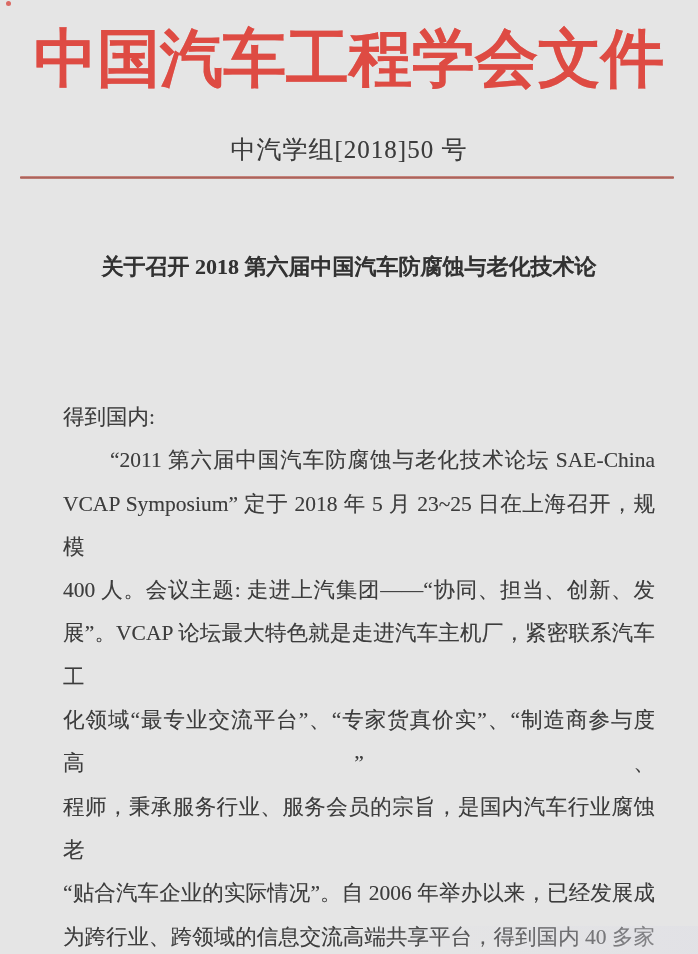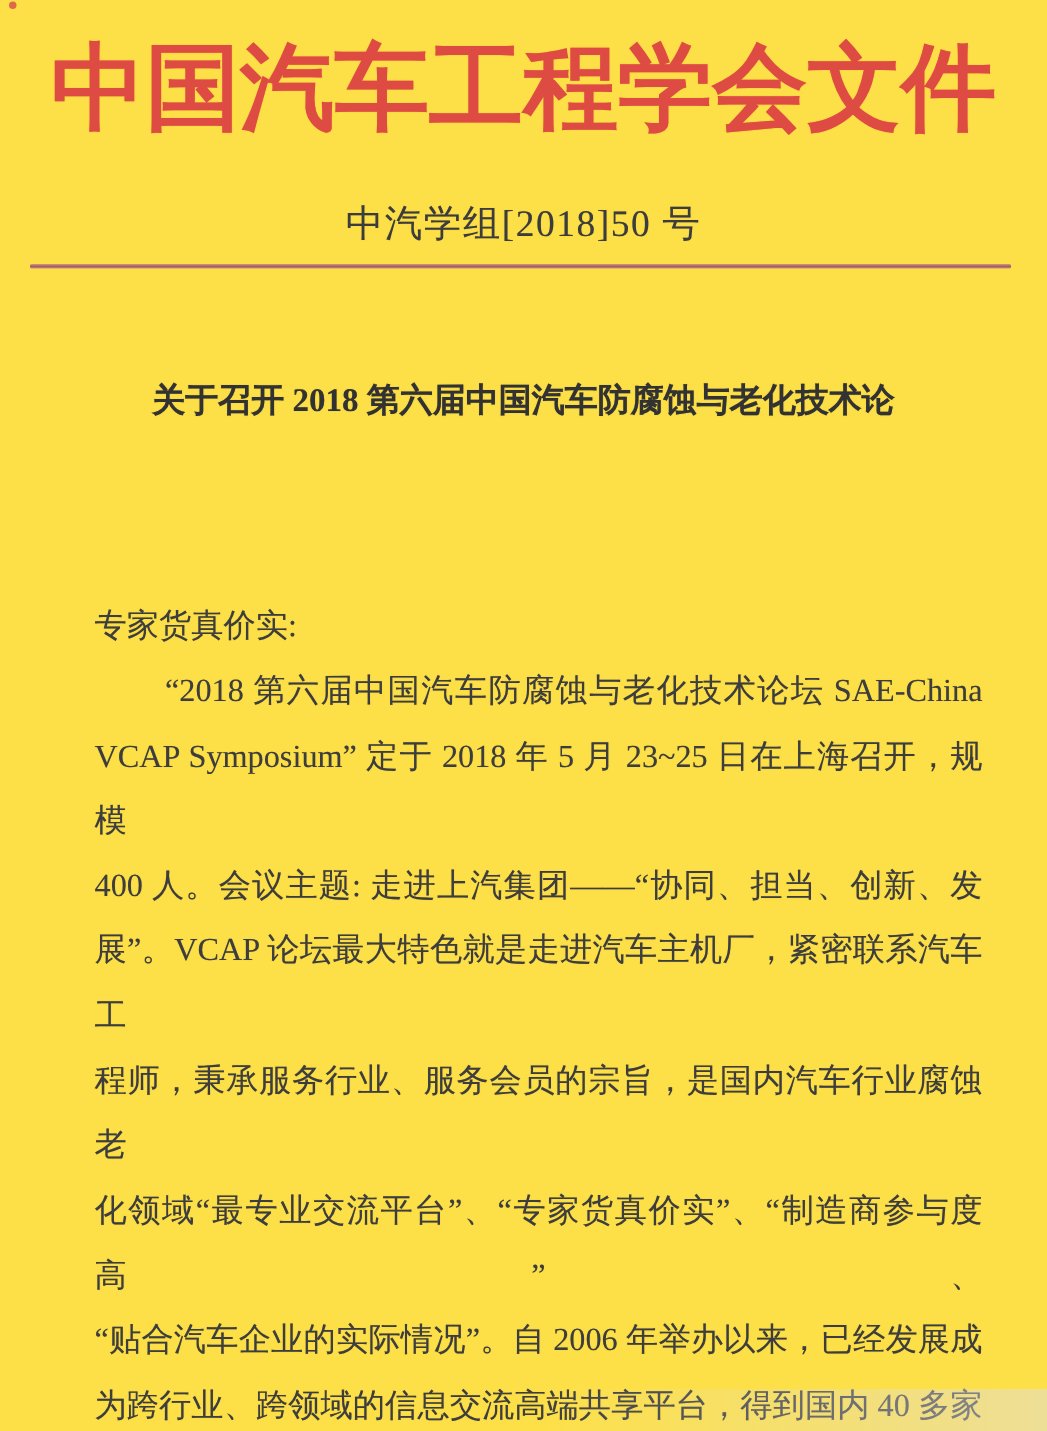--- a/index.html
+++ b/index.html
@@ -1,20 +1,20 @@
 <!DOCTYPE html>
 <html><head>
 <meta charset="utf-8">
 <style>
   html, body { margin: 0; padding: 0; background: #ffffff; }
   .page {
     position: relative;
     width: 698px;
     height: 954px;
-    background: #fde047;
+    background: #e5e5e5;
     overflow: hidden;
     font-family: "Liberation Serif", "DejaVu Serif", serif;
     color: #3a3a3a;
   }
   .speck {
     position: absolute;
     left: 6px; top: 1px;
     width: 5px; height: 5px;
     border-radius: 50%;
     background: #d8544c;
@@ -92,28 +92,28 @@
 
   <div class="doc-number">中汽学组[2018]50 号</div>
 
   <div class="red-divider"></div>
 
   <div class="notice-title">
     <div>关于召开 2018 第六届中国汽车防腐蚀与老化技术论</div>
   </div>
 
   <div class="body-block">
-    <div class="salutation">专家货真价实:</div>
+    <div class="salutation">得到国内:</div>
     <div>
-        <div class="body-line indent">“2018 第六届中国汽车防腐蚀与老化技术论坛 SAE-China</div>
+        <div class="body-line indent">“2011 第六届中国汽车防腐蚀与老化技术论坛 SAE-China</div>
         <div class="body-line">VCAP Symposium” 定于 2018 年 5 月 23~25 日在上海召开，规模</div>
         <div class="body-line">400 人。会议主题: 走进上汽集团——“协同、担当、创新、发</div>
         <div class="body-line">展”。VCAP 论坛最大特色就是走进汽车主机厂，紧密联系汽车工</div>
+        <div class="body-line">化领域“最专业交流平台”、“专家货真价实”、“制造商参与度高”、</div>
         <div class="body-line">程师，秉承服务行业、服务会员的宗旨，是国内汽车行业腐蚀老</div>
-        <div class="body-line">化领域“最专业交流平台”、“专家货真价实”、“制造商参与度高”、</div>
         <div class="body-line">“贴合汽车企业的实际情况”。自 2006 年举办以来，已经发展成</div>
         <div class="body-line">为跨行业、跨领域的信息交流高端共享平台，得到国内 40 多家</div>
       </div>
   </div>
 
   <div class="scan-shade-bottom"></div>
 
 </div>
 
 </body></html>

